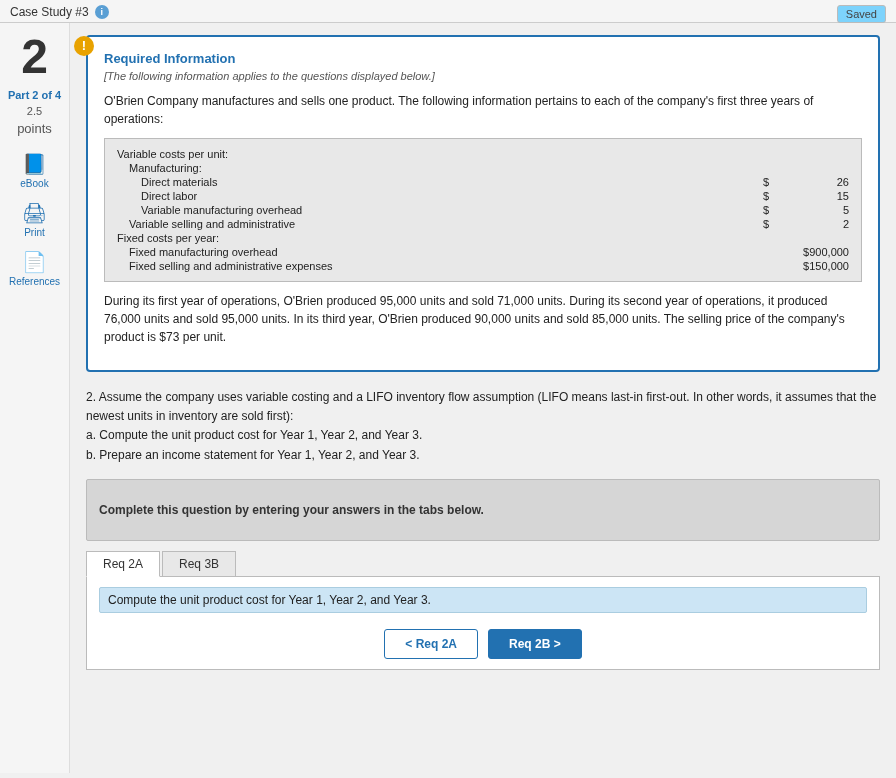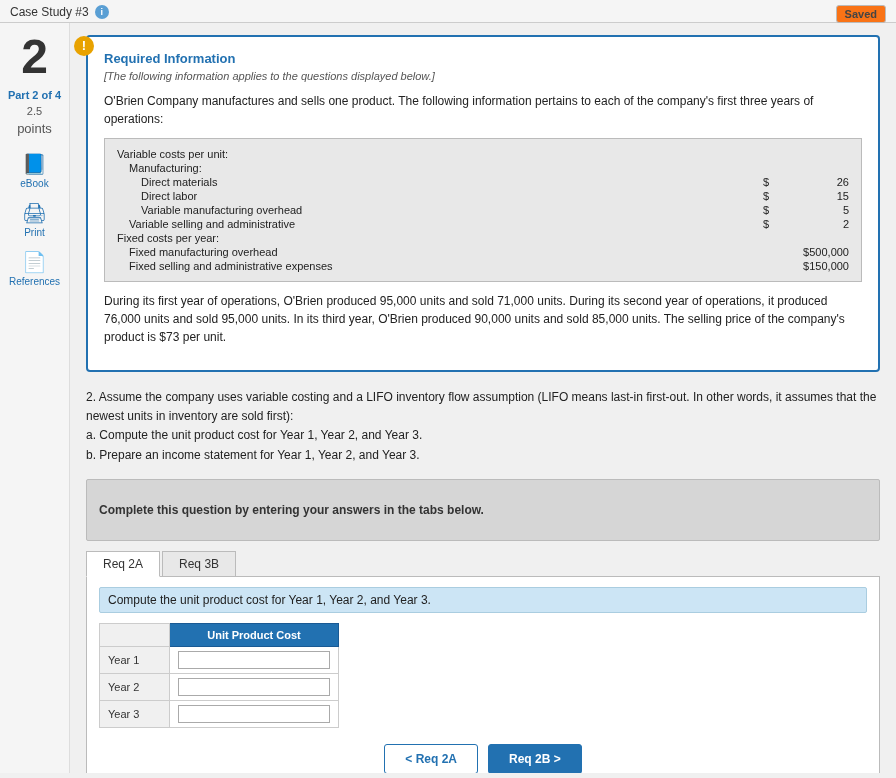--- a/index.html
+++ b/index.html
@@ -31,27 +31,26 @@
       height: 14px;
       border-radius: 50%;
       background: #5a9fd4;
       color: white;
       font-size: 9px;
       text-align: center;
       line-height: 14px;
       font-weight: bold;
     }
     .saved-badge {
-      background: #f97316;
+      background: #7dd3fc;
       border: 1px solid #bbb;
       border-radius: 3px;
       padding: 2px 8px;
       font-size: 11px;
       color: #444;
-      font-weight: bold;
     }
     .main-layout {
       display: flex;
       height: calc(778px - 28px);
       overflow: auto;
     }
     .sidebar {
       width: 70px;
       background: #f5f5f5;
       border-right: 1px solid #ddd;
@@ -351,21 +350,21 @@
         <div class="cost-table-row indent-1">
           <span class="label">Variable selling and administrative</span>
           <span class="symbol">$</span>
           <span class="value">2</span>
         </div>
         <div class="cost-table-row">
           <span class="label">Fixed costs per year:</span>
         </div>
         <div class="cost-table-row indent-1">
           <span class="label">Fixed manufacturing overhead</span>
-          <span class="value">$500,000</span>
+          <span class="value">$900,000</span>
         </div>
         <div class="cost-table-row indent-1">
           <span class="label">Fixed selling and administrative expenses</span>
           <span class="value">$150,000</span>
         </div>
       </div>
 
       <div class="req-info-text">During its first year of operations, O'Brien produced 95,000 units and sold 71,000 units. During its second year of operations, it produced 76,000 units and sold 95,000 units. In its third year, O'Brien produced 90,000 units and sold 85,000 units. The selling price of the company's product is $73 per unit.</div>
     </div>
 
@@ -378,50 +377,20 @@
     <div class="complete-banner">Complete this question by entering your answers in the tabs below.</div>
 
     <div class="tabs-row">
       <div class="tab active">Req 2A</div>
       <div class="tab">Req 3B</div>
     </div>
 
     <div class="tab-content">
       <div class="tab-description">Compute the unit product cost for Year 1, Year 2, and Year 3.</div>
 
-      <table class="unit-cost-table">
-        <thead>
-          <tr>
-            <th style="background:#f0f0f0; border:1px solid #ccc; width:70px;"></th>
-            <th>
-              <span>Unit Product Cost</span>
-            </th>
-          </tr>
-        </thead>
-        <tbody>
-          <tr>
-            <td class="row-label">Year 1</td>
-            <td class="value-cell">
-              <input class="input-field" type="text" value="" style="">
-            </td>
-          </tr>
-          <tr>
-            <td class="row-label">Year 2</td>
-            <td class="value-cell">
-              <input class="input-field" type="text" value="" style="">
-            </td>
-          </tr>
-          <tr>
-            <td class="row-label">Year 3</td>
-            <td class="value-cell">
-              <input class="input-field" type="text" value="" style="">
-            </td>
-          </tr>
-        </tbody>
-      </table>
 
       <div class="nav-buttons">
         <button class="nav-btn nav-btn-outline">&lt; Req 2A</button>
         <button class="nav-btn nav-btn-filled">Req 2B &gt;</button>
       </div>
     </div>
 
   </div>
 </div>
 

